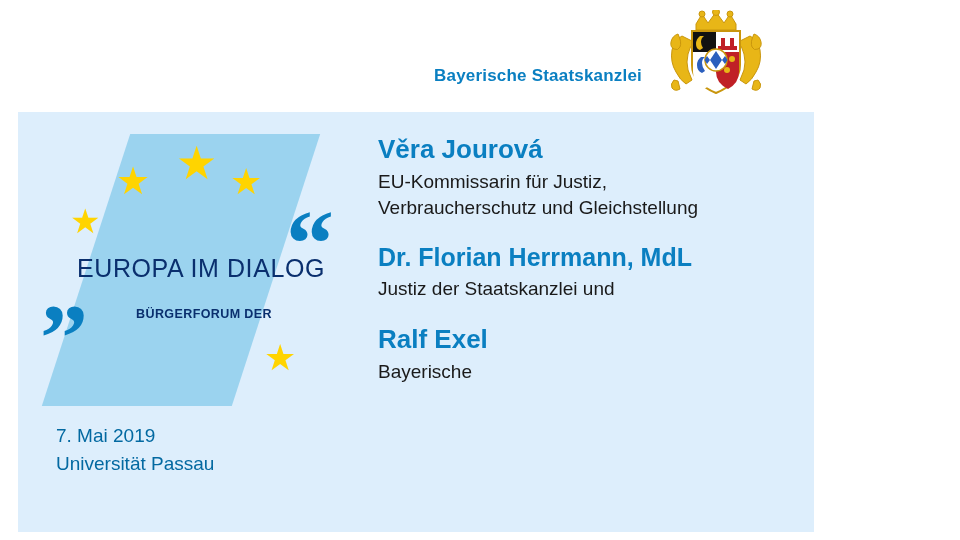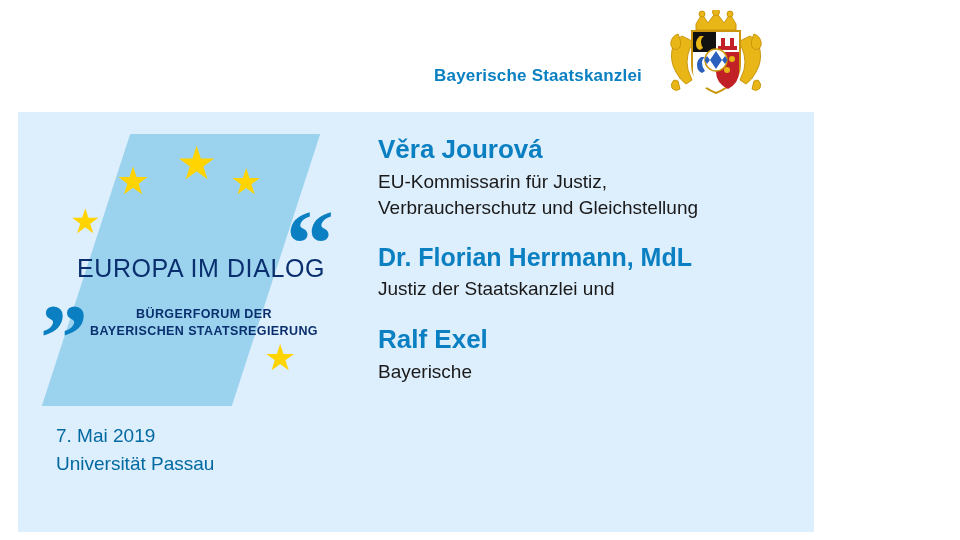--- a/index.html
+++ b/index.html
@@ -222,21 +222,20 @@
     <span class="star s3">★</span>
     <span class="star s4">★</span>
     <span class="star s5">★</span>
 
     <span class="quote-open">“</span>
     <span class="quote-close">”</span>
 
     <div class="logo-title">EUROPA IM DIALOG</div>
     <div class="logo-sub">
       <div>BÜRGERFORUM DER</div>
-      <div>BAYERISCHEN STAATSREGIERUNG</div>
     </div>
   </div>
 
   <div class="event-info">
     <div>7. Mai 2019</div>
     <div>Universität Passau</div>
   </div>
 
   <div class="speakers">
 

